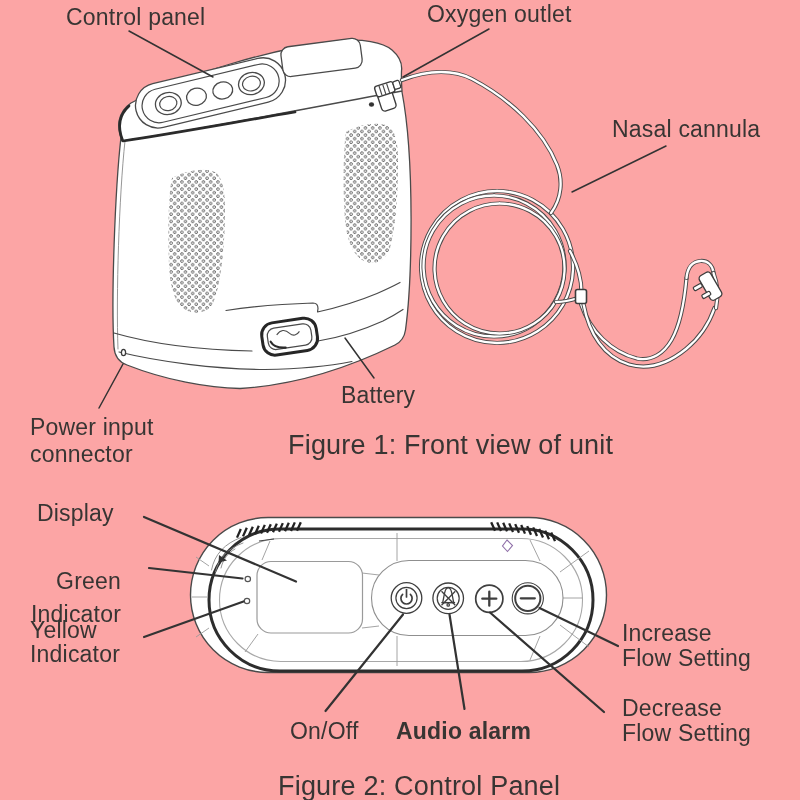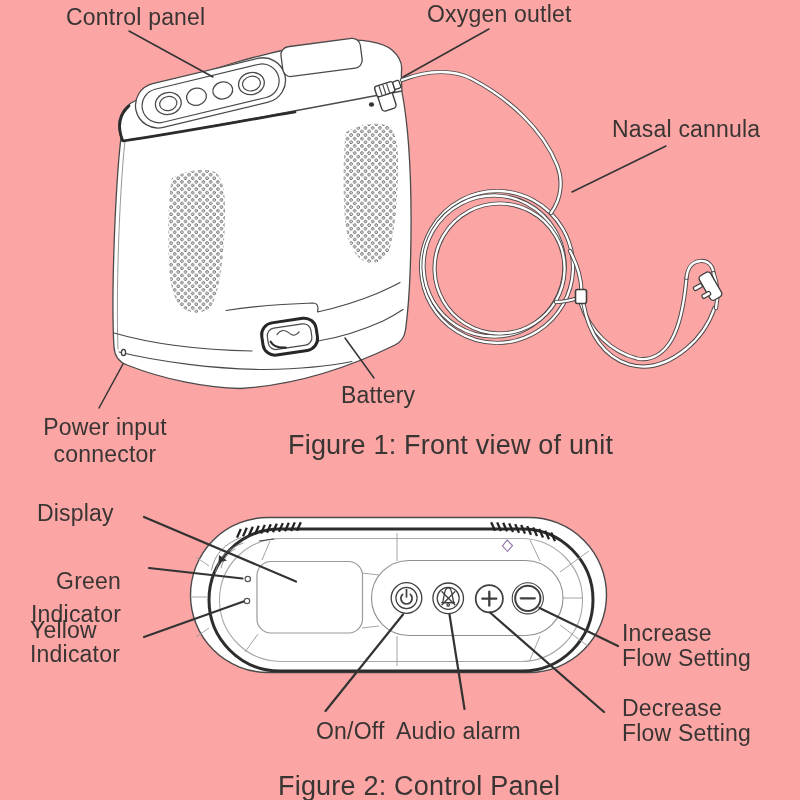--- a/index.html
+++ b/index.html
@@ -6,21 +6,21 @@
     --line:#4a4a4a; --dark:#2b2b2b; --mid:#8a8a8a; --light:#a8a8a8;
     --text:#383533; --leader:#333333; --accent-diamond:#8f6fa8;
   }
   html,body{margin:0;padding:0;background:#ffffff;}
   .stage{position:relative;width:800px;height:800px;background:#fca5a5;overflow:hidden;
          font-family:"Liberation Sans", sans-serif;}
   svg{position:absolute;left:0;top:0;}
   .lbl{position:absolute;font-size:23px;line-height:25px;color:var(--text);
        letter-spacing:.2px;white-space:pre-line;}
   .cap{position:absolute;font-size:27px;color:var(--text);letter-spacing:.2px;}
-  .center{text-align:center;}
+  .center{}
   
   .ln{fill:none;stroke:var(--line);stroke-width:1.2;stroke-linecap:round;stroke-linejoin:round;}
   .lnW{fill:#fff;stroke:var(--line);stroke-width:1.3;stroke-linejoin:round;}
   .thick{fill:none;stroke:var(--dark);stroke-width:2.7;stroke-linecap:round;}
   .thin{fill:none;stroke:var(--mid);stroke-width:.9;stroke-linecap:round;}
   .lite{fill:#fff;stroke:var(--light);stroke-width:1.1;}
   .tO{fill:none;stroke:var(--line);stroke-width:4.2;stroke-linecap:round;}
   .tI{fill:none;stroke:#fff;stroke-width:2.3;stroke-linecap:round;}
   .leader1{fill:none;stroke:var(--leader);stroke-width:1.5;stroke-linecap:round;}
   .leader2{fill:none;stroke:var(--leader);stroke-width:2.2;stroke-linecap:round;}
@@ -265,21 +265,21 @@
 <div class="lbl" style="left:341px;top:383px;">Battery</div>
 <div class="lbl center" style="left:30px;top:414px;width:150px;line-height:27px;">Power input
 connector</div>
 <div class="cap" style="left:288px;top:430px;">Figure 1: Front view of unit</div>
 
 <div class="lbl" style="left:37px;top:501px;">Display</div>
 <div class="lbl" style="left:31px;top:565px;line-height:33px;text-align:right;">Green
 Indicator</div>
 <div class="lbl" style="left:30px;top:618px;line-height:24px;">Yellow
 Indicator</div>
-<div class="lbl" style="left:290px;top:719px;margin-left:26px;">On/Off</div>
-<div class="lbl" style="left:396px;top:719px;">Audio alarm</div>
+<div class="lbl" style="left:290px;top:719px;">On/Off</div>
+<div class="lbl" style="left:396px;top:719px;font-weight:bold;">Audio alarm</div>
 <div class="lbl" style="left:622px;top:621px;">Increase
 Flow Setting</div>
 <div class="lbl" style="left:622px;top:696px;">Decrease
 Flow Setting</div>
 <div class="cap" style="left:270px;top:771px;margin-left:8px;">Figure 2: Control Panel</div>
 
 </div>
 
 </body></html>

